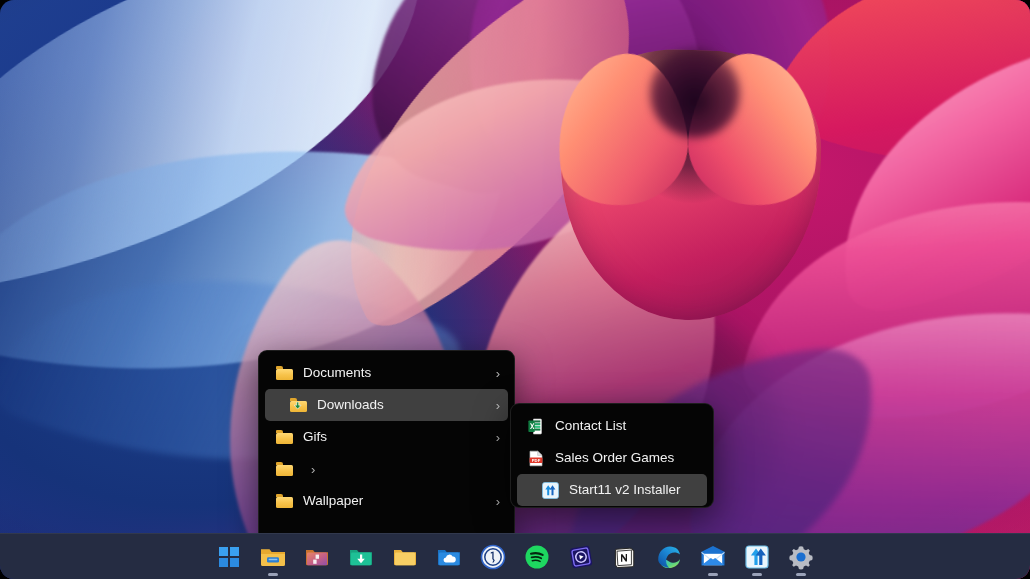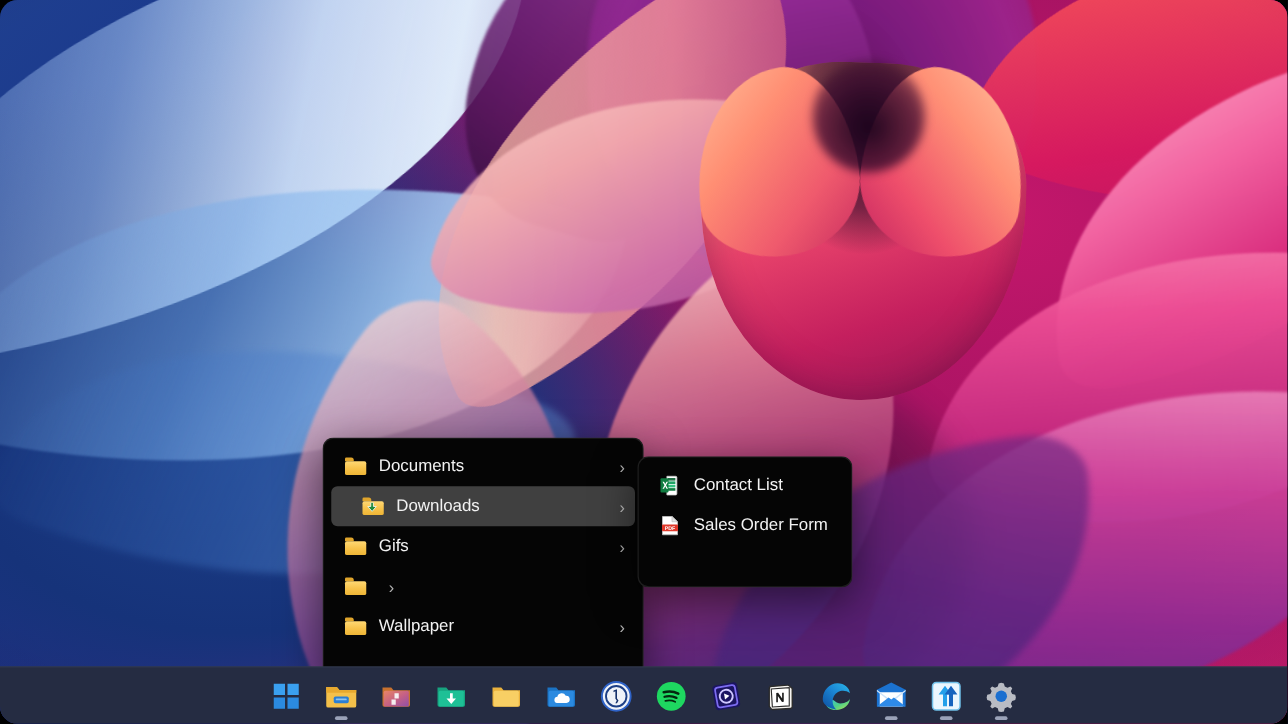--- a/index.html
+++ b/index.html
@@ -227,22 +227,22 @@
     box-sizing: border-box;
   }
   #menu-main {
     left: 258px;
     top: 350px;
     width: 257px;
     height: 196px;
   }
   #menu-sub {
     left: 510px;
-    top: 365px;
-    width: 172px;
+    top: 403px;
+    width: 204px;
     height: 105px;
   }
   .mi {
     display: flex;
     align-items: center;
     height: 32px;
     margin: 0 6px;
     padding: 0 8px 0 10px;
     border-radius: 5px;
     color: #f2f2f2;
@@ -427,23 +427,33 @@
 
     <div class="mi">
       <span class="ic">
         <svg width="14" height="17" viewBox="0 0 14 17" xmlns="http://www.w3.org/2000/svg">
           <path d="M1 1.2h7.6L13 5.4v10.4H1z" fill="#ffffff" stroke="#bdbdbd" stroke-width="0.7"></path>
           <path d="M8.6 1.2L13 5.4H8.6z" fill="#e3e3e3" stroke="#bdbdbd" stroke-width="0.6"></path>
           <rect x="0.6" y="7.6" width="12.8" height="5.4" rx="0.8" fill="#e0382a"></rect>
           <text x="7" y="11.8" font-size="4.2" font-family="Liberation Sans, sans-serif" font-weight="bold" fill="#ffffff" text-anchor="middle">PDF</text>
         </svg>
       </span>
-      <span class="lbl">Sales Order Form</span>
-    </div>
-
+      <span class="lbl">Sales Order Games</span>
+    </div>
+
+    <div class="mi selected">
+      <span class="ic">
+        <svg width="17" height="17" viewBox="0 0 17 17" xmlns="http://www.w3.org/2000/svg">
+          <rect x="0.5" y="0.5" width="16" height="16" rx="2.2" fill="#e9f5fc" stroke="#7fc4ec" stroke-width="0.8"></rect>
+          <path d="M5.2 13.2V7.6H3.3L6.2 3.3l2.9 4.3H7.2v5.6z" fill="#1b8fe0"></path>
+          <path d="M9.5 13.2V7.6H7.6l2.9-4.3 2.9 4.3h-1.9v5.6z" fill="#1867c0"></path>
+        </svg>
+      </span>
+      <span class="lbl">Start11 v2 Installer</span>
+    </div>
   </div>
 
   <div id="taskbar">
 
     <div class="tbtn">
       <svg class="tico" viewBox="0 0 30 30" xmlns="http://www.w3.org/2000/svg">
         <rect x="5" y="5" width="9" height="9" fill="#3aa0f0"></rect>
         <rect x="16" y="5" width="9" height="9" fill="#3aa0f0"></rect>
         <rect x="5" y="16" width="9" height="9" fill="#2b8ae0"></rect>
         <rect x="16" y="16" width="9" height="9" fill="#2b8ae0"></rect>

